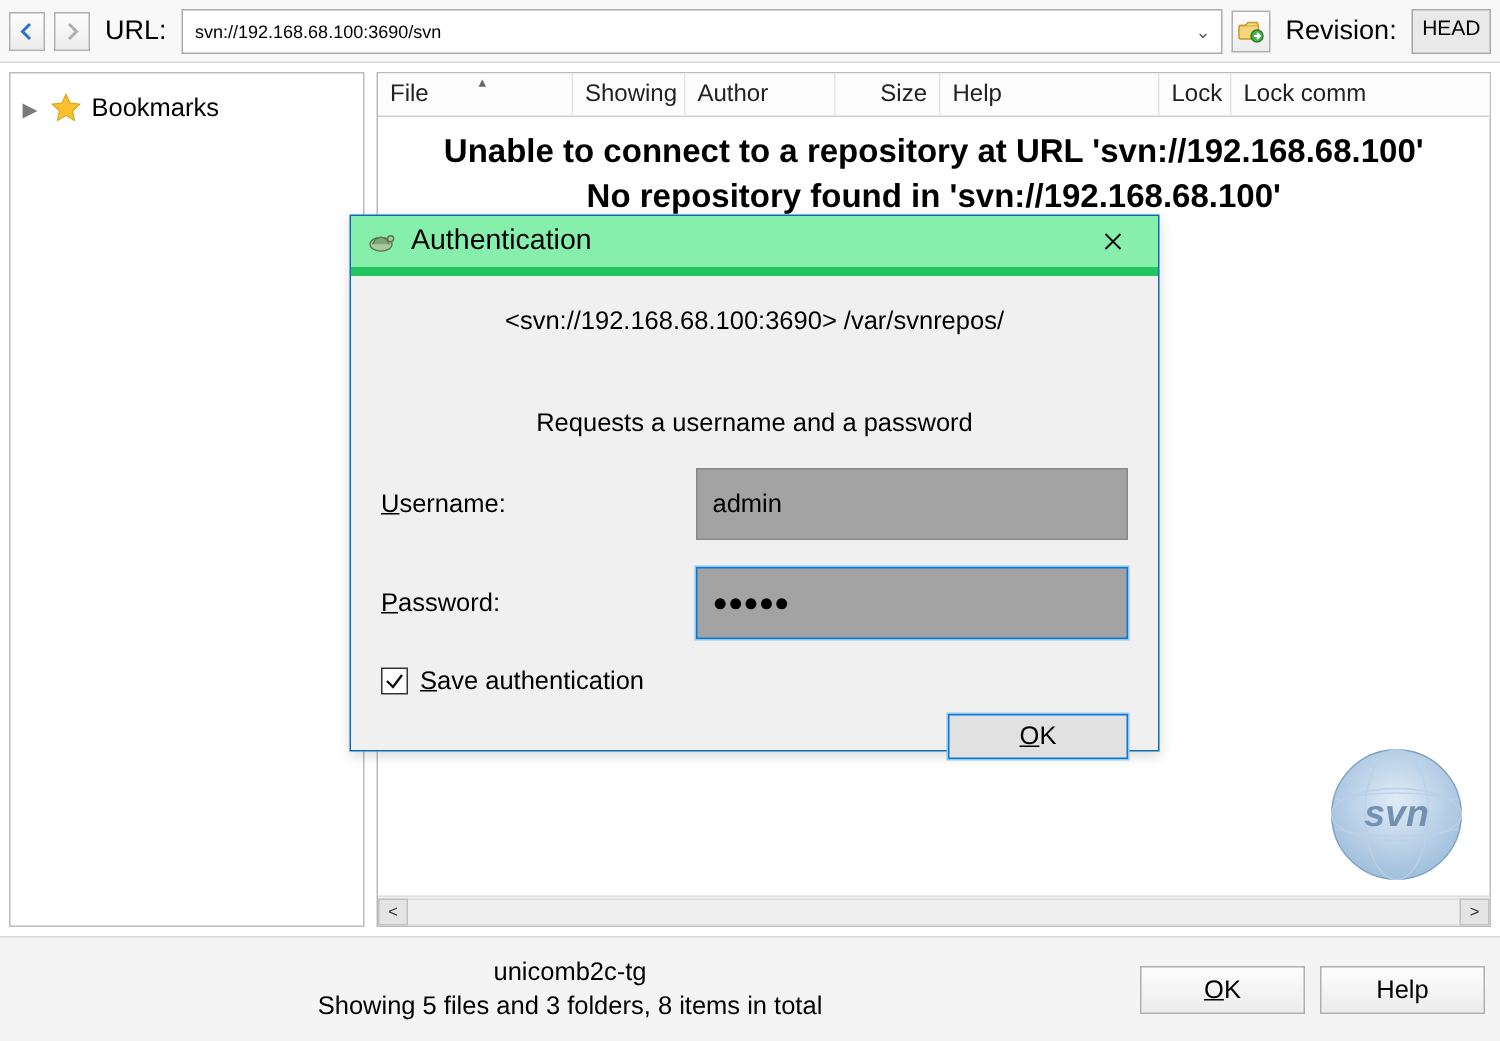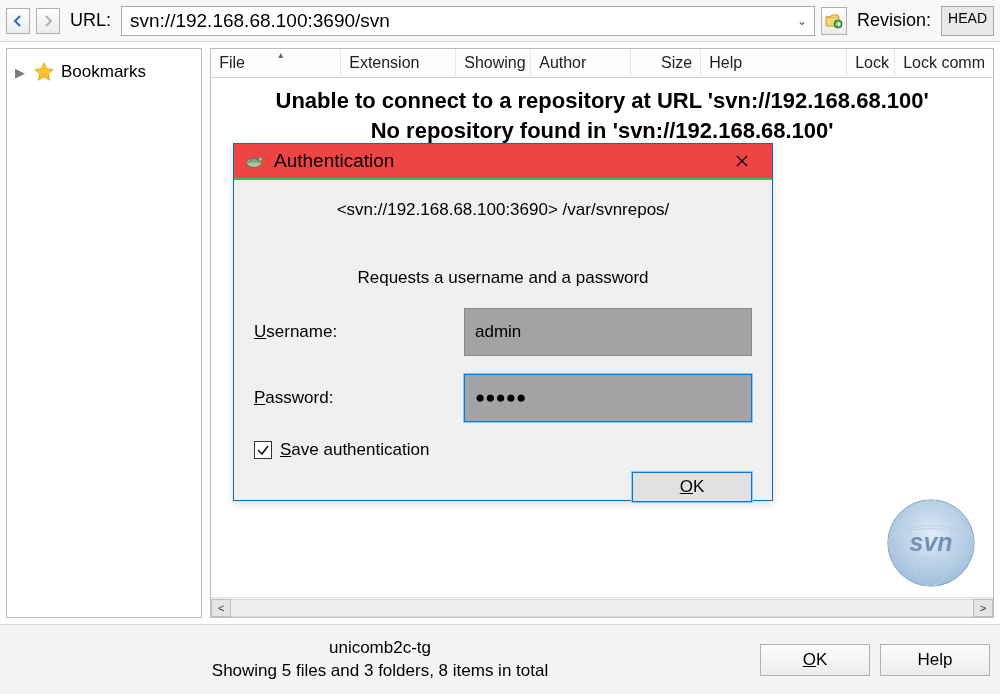--- a/index.html
+++ b/index.html
@@ -43,21 +43,21 @@
     .toolbar-label {
       font-size: 18px;
       margin: 0 4px;
     }
     .url-input {
       flex: 1;
       height: 30px;
       border: 1px solid #aaa;
       background: #fff;
       padding: 0 8px;
-      font-size: 19px;
+      font-size: 12px;
     }
     .url-combo {
       flex: 1;
       display: flex;
       align-items: center;
       position: relative;
     }
     .combo-arrow {
       position: absolute;
       right: 8px;
@@ -239,25 +239,25 @@
       width: 540px;
       height: 358px;
       border: 1px solid #0e6bb8;
       background: #f0f0f0;
       box-shadow: 0 3px 8px rgba(0,0,0,0.15);
       display: flex;
       flex-direction: column;
     }
     .dlg-titlebar {
       height: 44px;
-      background: #ef4444;
+      background: #86efac;
       display: flex;
       align-items: center;
       padding: 0 8px;
-      border-bottom: 2px solid #22c55e;
+      border-bottom: 6px solid #22c55e;
     }
     .dlg-icon {
       width: 24px;
       height: 24px;
       margin-right: 8px;
       display: inline-flex;
       align-items: center;
       justify-content: center;
     }
     .dlg-title {
@@ -386,21 +386,20 @@
       <span>Bookmarks</span>
     </div>
   </div>
 
   <div class="content">
     <div class="col-headers">
       <div class="col file">
         <span>File</span>
         <span class="sort-arrow">▴</span>
       </div>
-      <div class="col ext">Extension</div>
       <div class="col rev">Showing</div>
       <div class="col auth">Author</div>
       <div class="col size">Size</div>
       <div class="col date">Help</div>
       <div class="col lock">Lock</div>
       <div class="col lockcomm">Lock comm</div>
     </div>
     <div class="empty-msg">Unable to connect to a repository at URL 'svn://192.168.68.100'</div>
     <div class="empty-msg" style="padding-top:0">No repository found in 'svn://192.168.68.100'</div>
 

